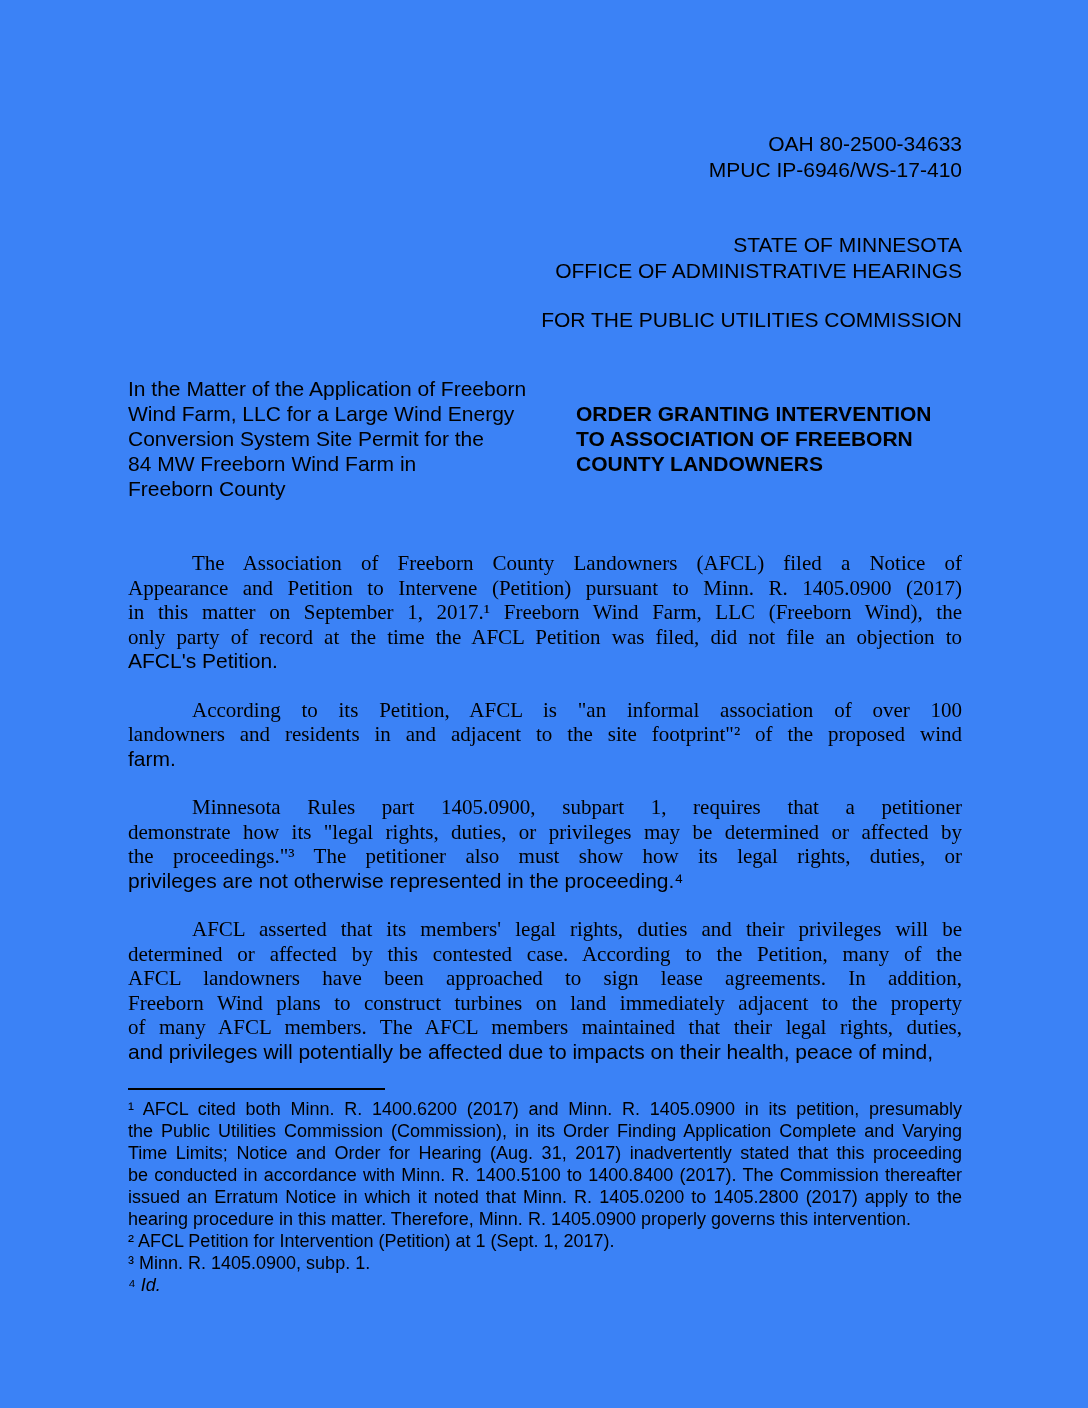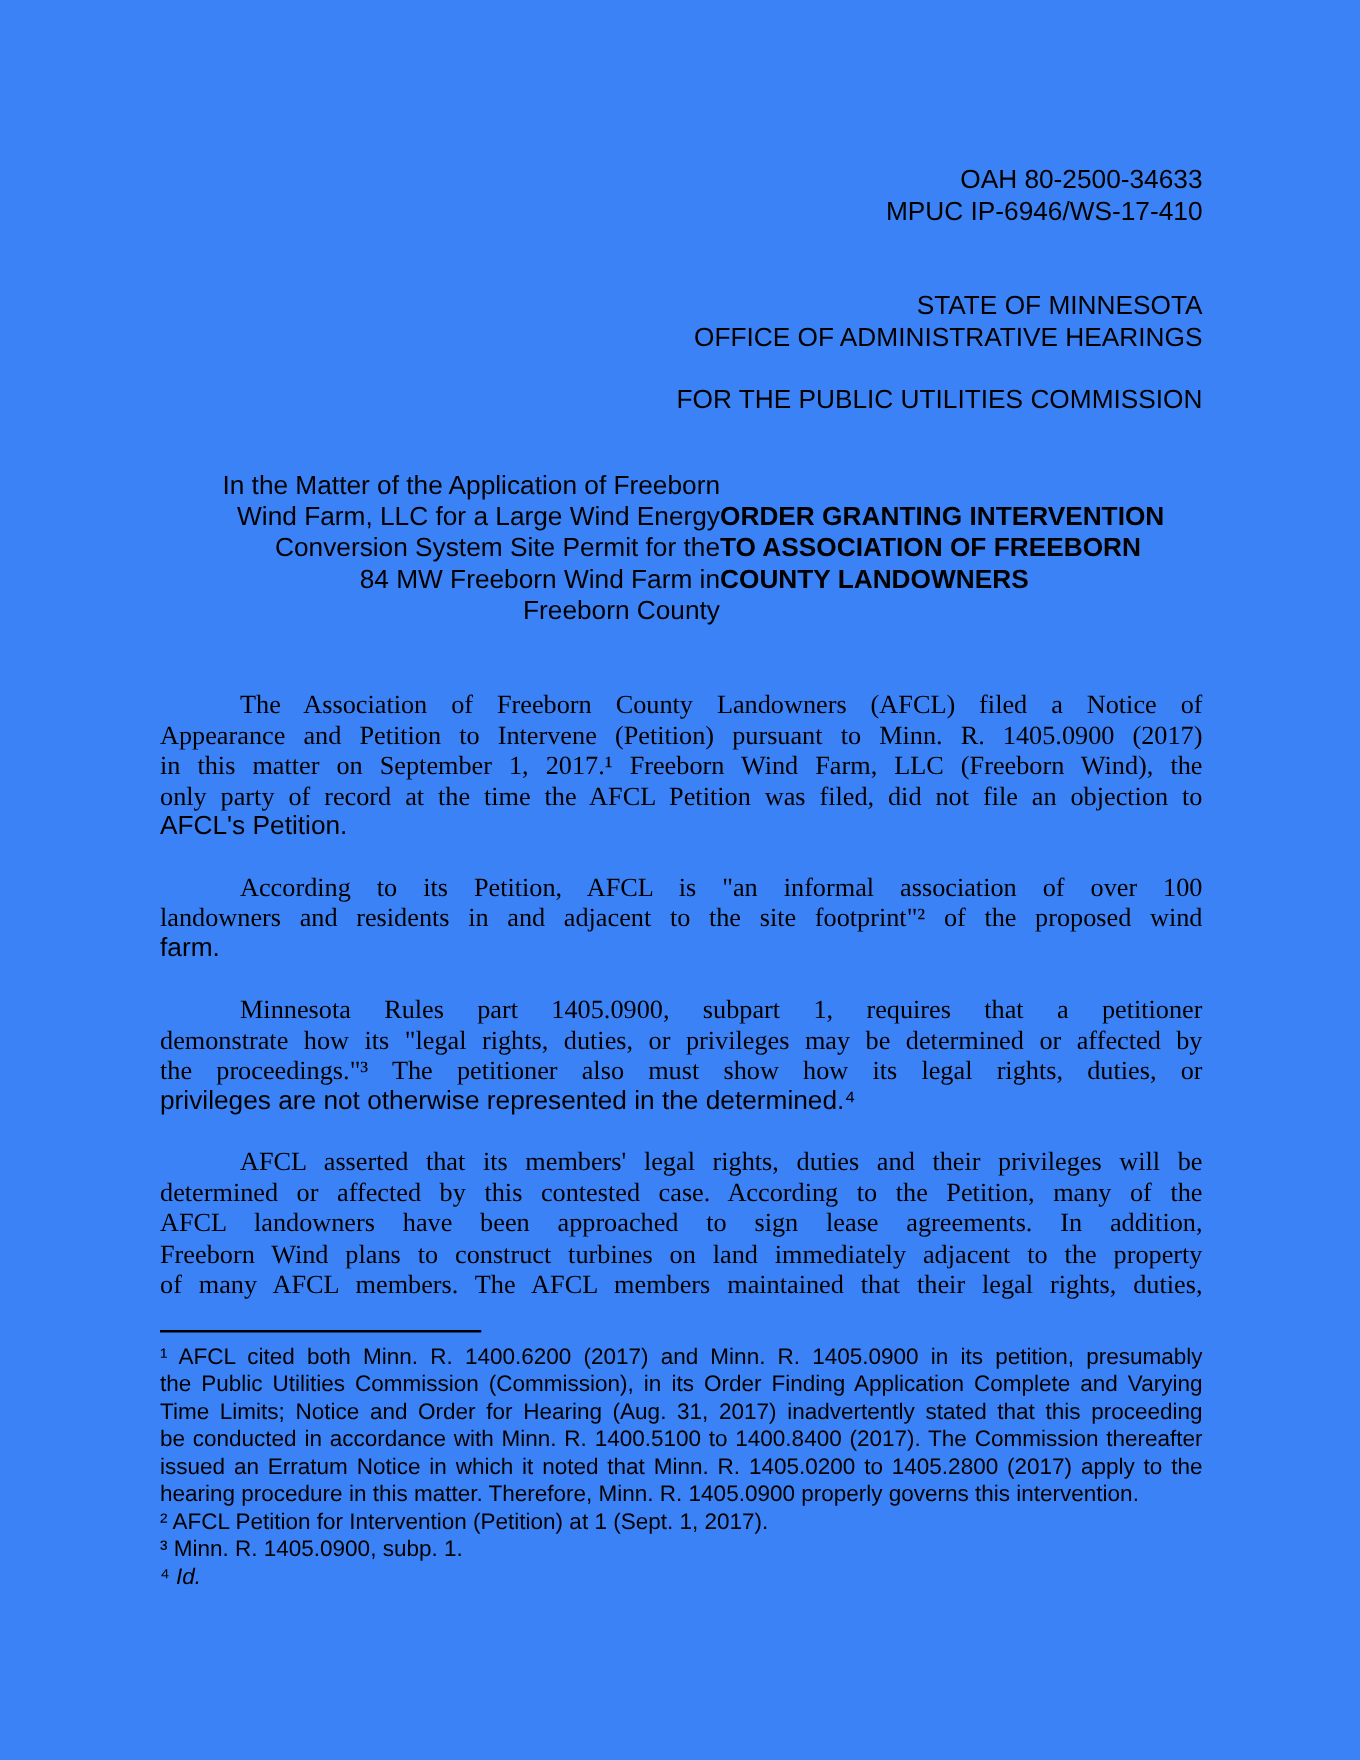--- a/index.html
+++ b/index.html
@@ -31,21 +31,21 @@
     line-height: 26px;
   }
   .forum { margin-top: 23px; }
   .caption {
     margin-top: 43px;
     display: flex;
   }
   .caption-left {
     width: 448px;
     line-height: 25px;
-    text-align: right;
+    text-align: left;
   }
   .caption-right {
     flex: 1;
     padding-top: 25px;
     text-align: left;
     font-weight: bold;
     line-height: 25px;
   }
   .body-text { margin-top: 50px; }
   .para { margin: 0 0 24px 0; }
@@ -118,28 +118,29 @@
         </div>
         <div class="para">
           <div class="bline j indent">According to its Petition, AFCL is "an informal association of over 100</div>
           <div class="bline j">landowners and residents in and adjacent to the site footprint"² of the proposed wind</div>
           <div class="bline">farm.</div>
         </div>
         <div class="para">
           <div class="bline j indent">Minnesota Rules part 1405.0900, subpart 1, requires that a petitioner</div>
           <div class="bline j">demonstrate how its "legal rights, duties, or privileges may be determined or affected by</div>
           <div class="bline j">the proceedings."³ The petitioner also must show how its legal rights, duties, or</div>
-          <div class="bline">privileges are not otherwise represented in the determined.⁴</div>
+          <div class="bline">privileges are not otherwise represented in the proceeding.⁴</div>
         </div>
         <div class="para">
           <div class="bline j indent">AFCL asserted that its members' legal rights, duties and their privileges will be</div>
           <div class="bline j">determined or affected by this contested case.  According to the Petition, many of the</div>
           <div class="bline j">AFCL landowners have been approached to sign lease agreements.  In addition,</div>
           <div class="bline j">Freeborn Wind plans to construct turbines on land immediately adjacent to the property</div>
           <div class="bline j">of many AFCL members.  The AFCL members maintained that their legal rights, duties,</div>
+          <div class="bline">and privileges will potentially be affected due to impacts on their health, peace of mind,</div>
         </div>
       </div>
 
     <div class="fn-sep"></div>
 
     <div class="footnotes" id="footnotes">
         <div class="footnote">
           <div class="fline j"><span>¹ </span><span>AFCL cited both Minn. R. 1400.6200 (2017) and Minn. R. 1405.0900 in its petition, presumably because</span></div>
           <div class="fline j">the Public Utilities Commission (Commission), in its Order Finding Application Complete and Varying</div>
           <div class="fline j">Time Limits; Notice and Order for Hearing (Aug. 31, 2017) inadvertently stated that this proceeding would</div>

